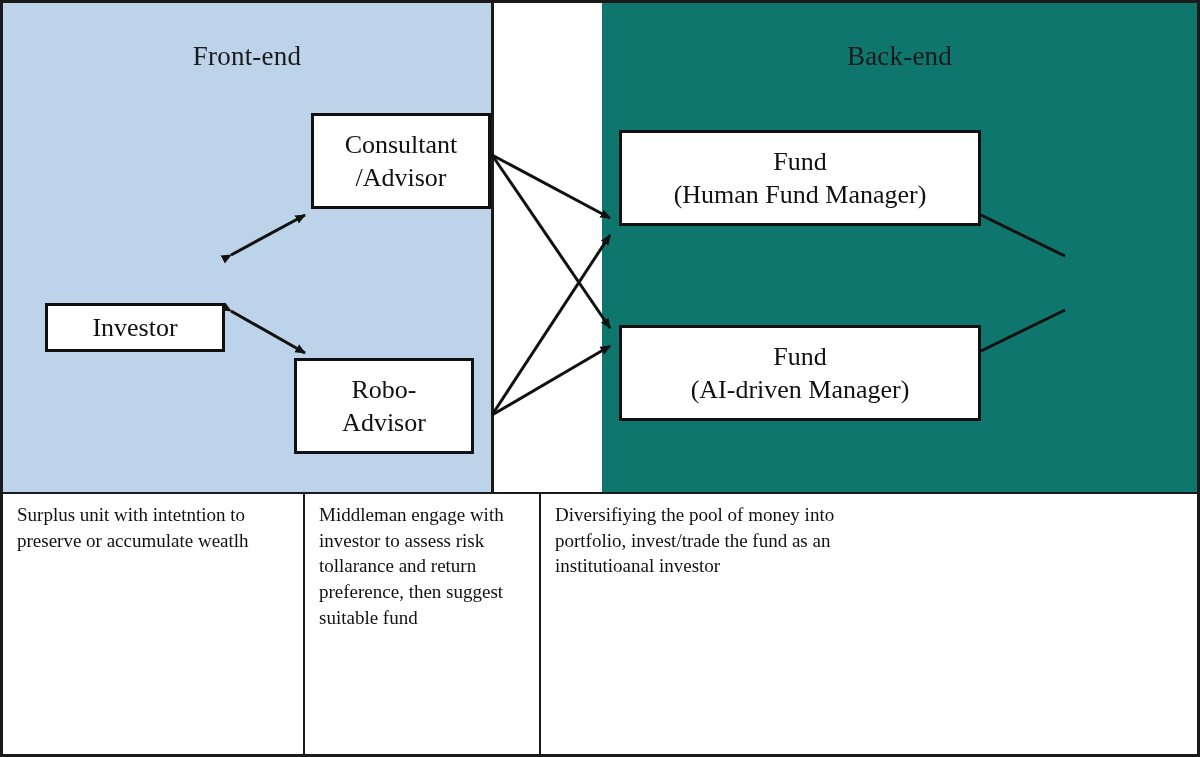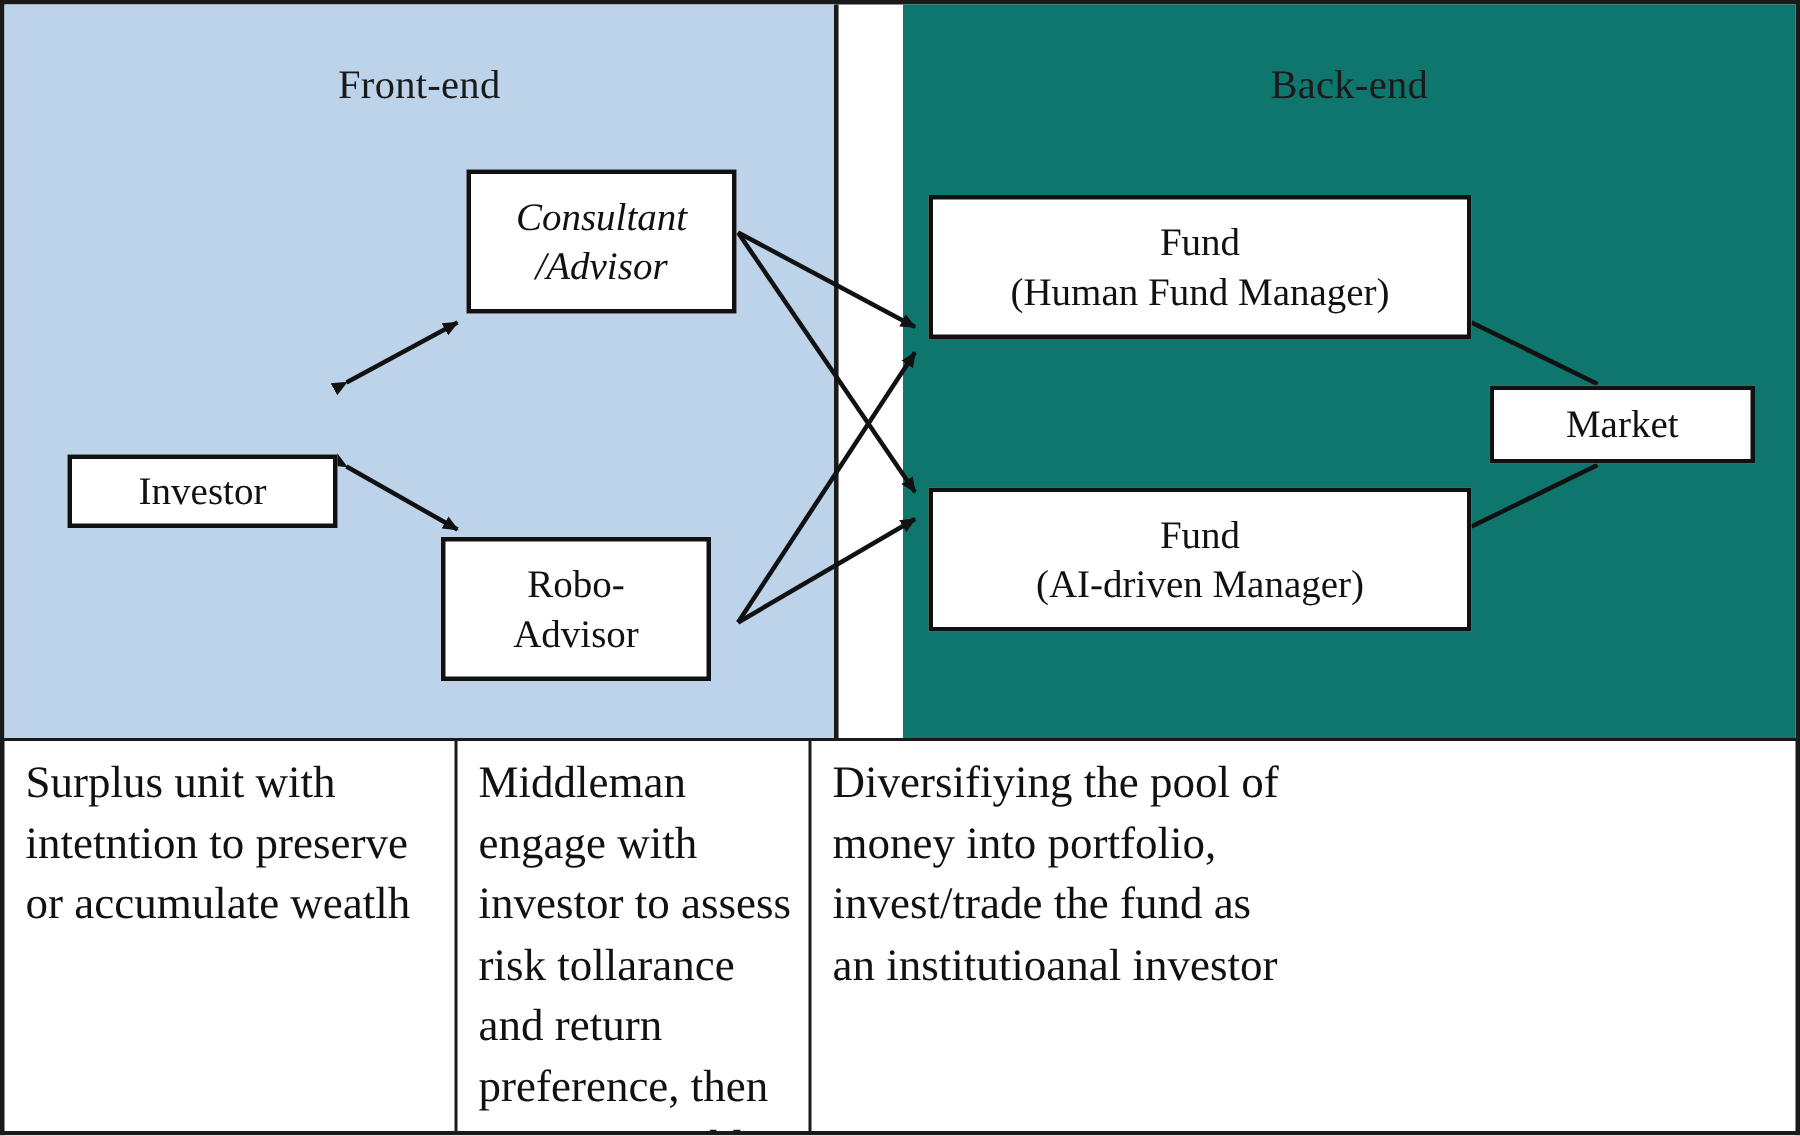--- a/index.html
+++ b/index.html
@@ -30,21 +30,21 @@
     border-bottom: 2px solid #1a1a1a;
   }
   .panel {
     position: absolute;
     top: 0;
     bottom: 0;
     box-sizing: border-box;
   }
   #panel-frontend {
     left: 0;
-    width: 556px;
+    width: 491px;
     background: #bcd3ea;
     border-right: 3px solid #1a1a1a;
   }
   #panel-backend {
     left: 599px;
     right: 0;
     background: #0f766e;
   }
   .panel-title {
     position: absolute;
@@ -65,21 +65,21 @@
     display: flex;
     align-items: center;
     justify-content: center;
     text-align: center;
     font-size: 26px;
     line-height: 1.28;
     color: #111111;
     z-index: 5;
     padding: 2px 6px;
   }
-  #node-consultant { left: 308px; top: 110px;  width: 180px; height: 96px; font-style: italic;  }
+  #node-consultant { left: 308px; top: 110px;  width: 180px; height: 96px;  }
   #node-investor   { left: 42px;  top: 256px;  width: 180px; height: 49px; margin-top: 44px;  }
   #node-robo       { left: 291px; top: 355px;  width: 180px; height: 96px;  }
   #node-fund-human { left: 616px; top: 127px;  width: 362px; height: 96px;  }
   #node-fund-ai    { left: 616px; top: 322px;  width: 362px; height: 96px;  }
   #node-market     { left: 990px; top: 254px;  width: 177px; height: 52px;  }
 
   #edges {
     position: absolute;
     left: 0; top: 0;
     width: 1200px;
@@ -97,21 +97,21 @@
     height: 263px;
     box-sizing: border-box;
     border: 3px solid #1a1a1a;
     border-top: 0;
     display: flex;
     background: #ffffff;
   }
   .desc-cell {
     box-sizing: border-box;
     padding: 8px 10px 8px 14px;
-    font-size: 30px;
+    font-size: 19px;
     line-height: 1.35;
     color: #111111;
     border-right: 2px solid #1a1a1a;
     overflow: hidden;
   }
   .desc-cell:last-child { border-right: 0; }
   #desc-0 { width: 302px; }
   #desc-1 { width: 236px; }
   #desc-2 { width: 336px; }
   #desc-3 { width: 293px; }
@@ -180,23 +180,20 @@
       </span>
     </div>
 
     <div class="node" id="node-fund-ai">
       <span>
         <span>Fund</span><br>
         <span>(AI-driven Manager)</span>
       </span>
     </div>
 
-    <div class="node" id="node-market">
-      <span>Market</span>
-    </div>
 
   </div>
 
   <div id="descriptions">
     <div class="desc-cell" id="desc-0">Surplus unit with intetntion to preserve or accumulate weatlh</div>
     <div class="desc-cell" id="desc-1">Middleman engage with investor to assess risk tollarance and return preference, then suggest suitable fund</div>
     <div class="desc-cell" id="desc-2">Diversifiying the pool of money into portfolio, invest/trade the fund as an institutioanal investor</div>
   </div>
 
 </div>

